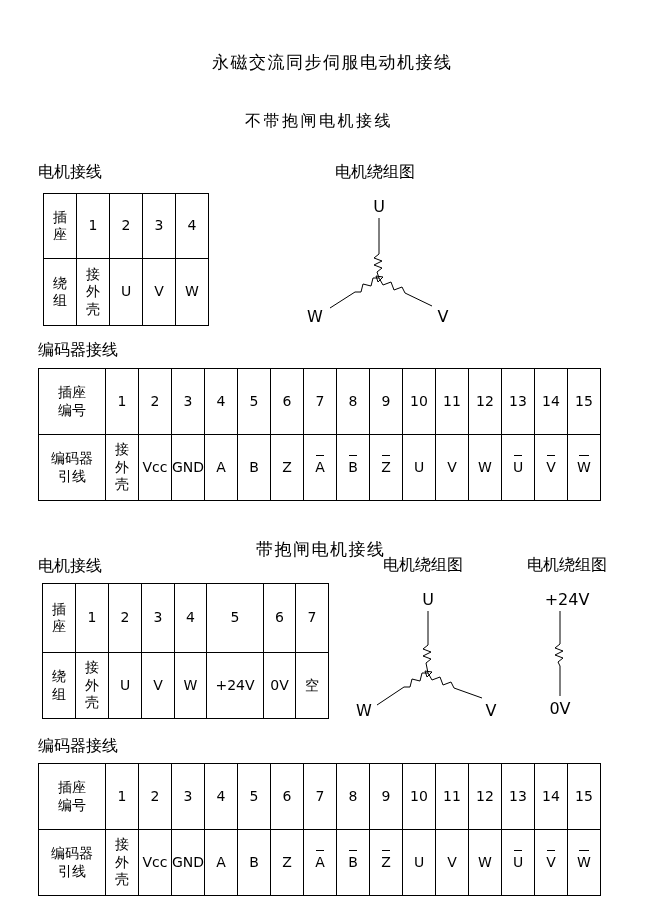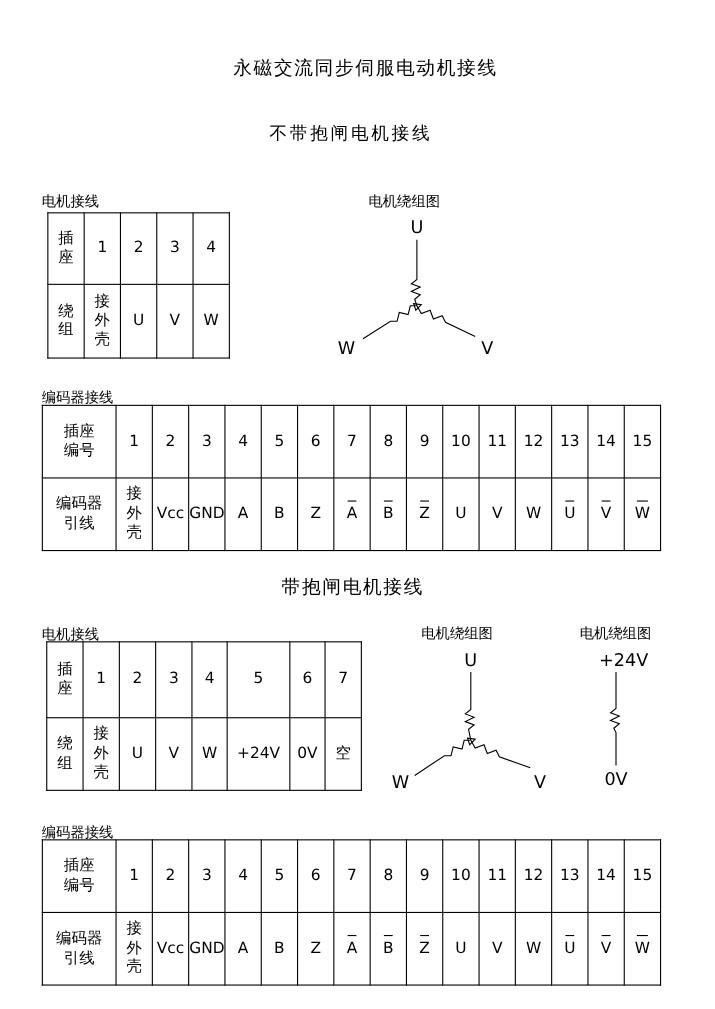--- a/index.html
+++ b/index.html
@@ -5,23 +5,23 @@
   html,body { margin:0; padding:0; background:#fff; }
   .canvas {
     position:relative; width:650px; height:917px; overflow:hidden;
     background:#ffffff; color:#000000;
     font-family:"DejaVu Sans", sans-serif;
   }
   .abs { position:absolute; line-height:1.2; white-space:nowrap; }
 
   #title   { left:212px; top:52px;  font-size:17px; letter-spacing:1.5px; }
   #sub1    { left:245px; top:111px; font-size:16px; letter-spacing:2.5px; }
-  #sec2h   { left:256px; top:524px; font-size:17px; letter-spacing:1.5px; }
-
-  .lbl { font-size:13px;margin-top:14px; }
+  #sec2h   { left:256px; top:539px; font-size:17px; letter-spacing:1.5px; }
+
+  .lbl { font-size:16px; }
   #lbl-mt1 { left:38px;  top:162px; }
   #lbl-wd1 { left:335px; top:162px; }
   #lbl-et1 { left:38px;  top:340px; }
   #lbl-mt2 { left:38px;  top:556px; }
   #lbl-wd2 { left:383px; top:555px; }
   #lbl-bk2 { left:527px; top:555px; }
   #lbl-et2 { left:38px;  top:736px; }
 
   table { position:absolute; border-collapse:collapse; table-layout:fixed; }
   td {

